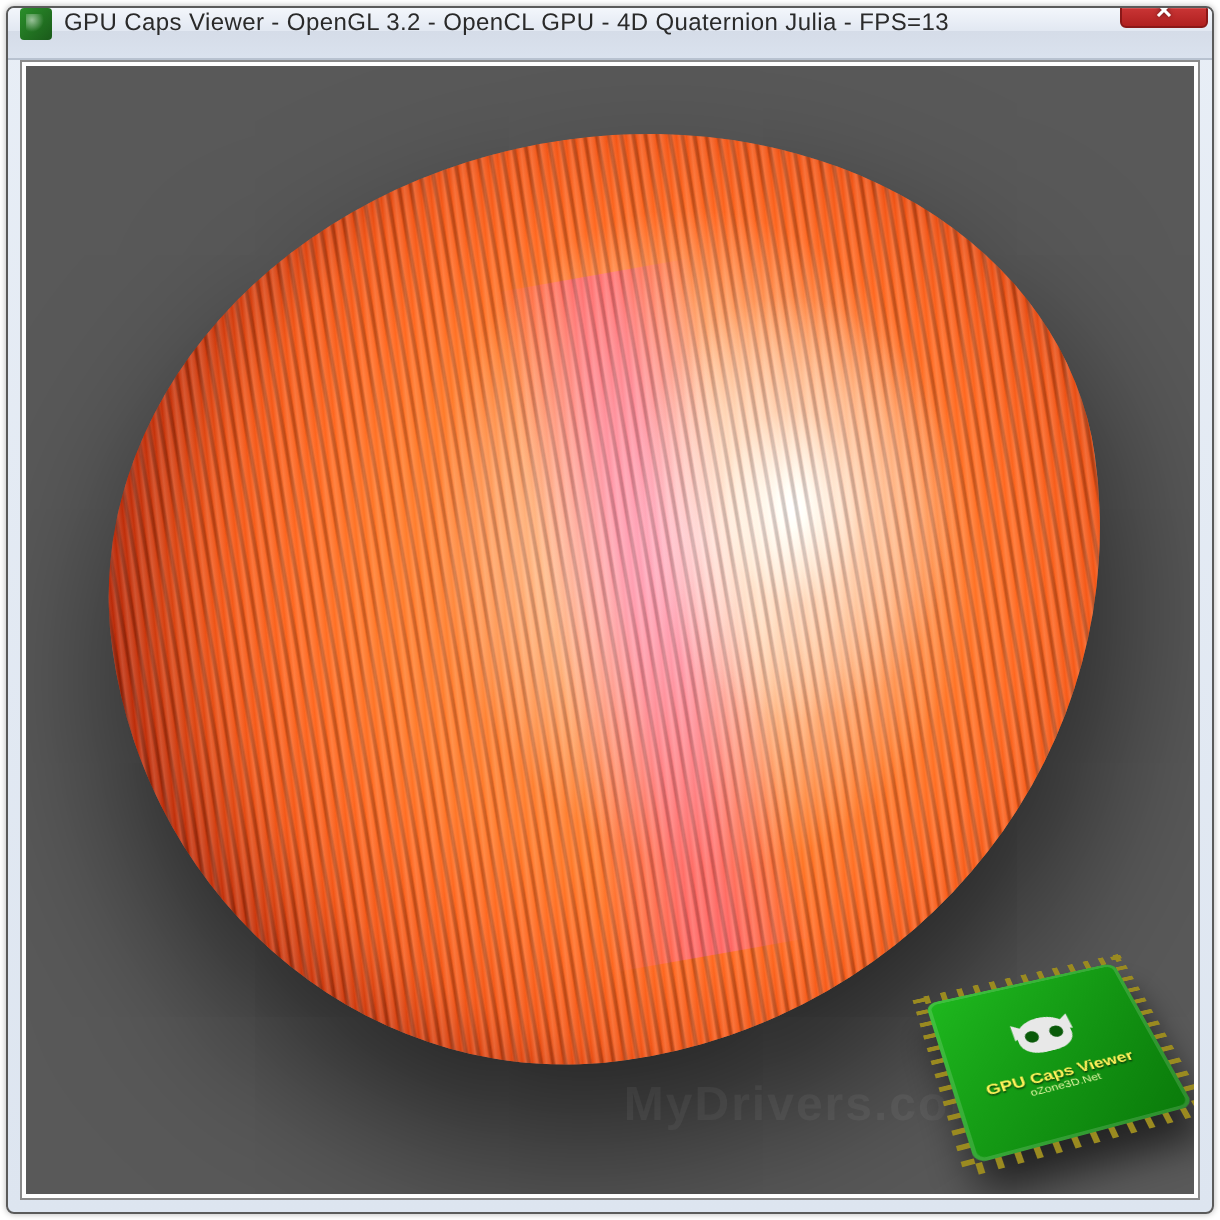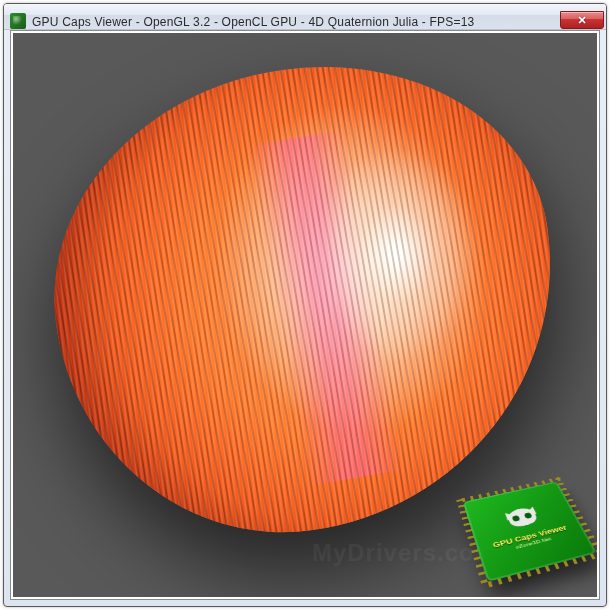--- a/index.html
+++ b/index.html
@@ -20,21 +20,21 @@
       border-radius: 4px;
       box-shadow: 0 0 3px rgba(0,0,0,0.3);
       background: linear-gradient(to bottom, #e8eef6 0%, #dde5f0 100%);
       overflow: hidden;
     }
     .titlebar {
       height: 26px;
       background: linear-gradient(to bottom, #f3f6fb 0%, #e2e8f2 45%, #d5dce8 46%, #dae2ee 100%);
       border-bottom: 1px solid #b8c2d0;
       display: flex;
-      align-items: flex-end;
+      align-items: flex-start;
       padding: 0 2px 0 6px;
       position: relative;
     }
     .app-icon {
       width: 16px;
       height: 16px;
       background: linear-gradient(135deg, #2a8f2a 0%, #1a5a1a 100%);
       border-radius: 2px;
       margin-right: 6px;
       position: relative;

